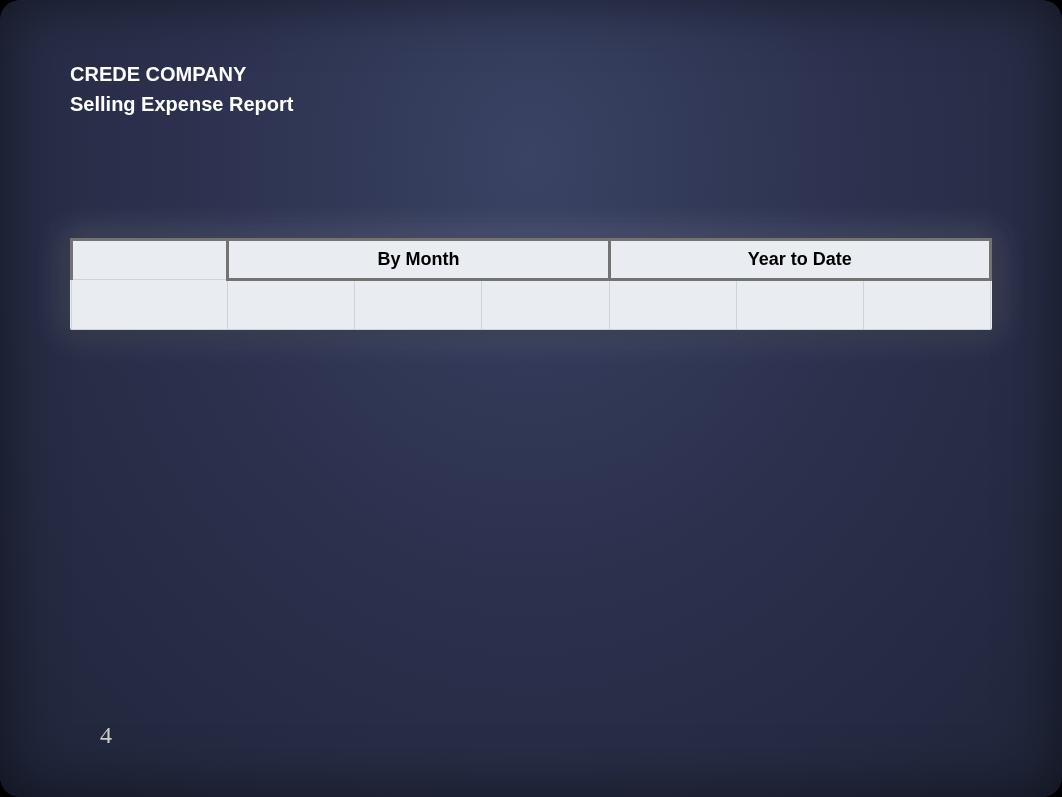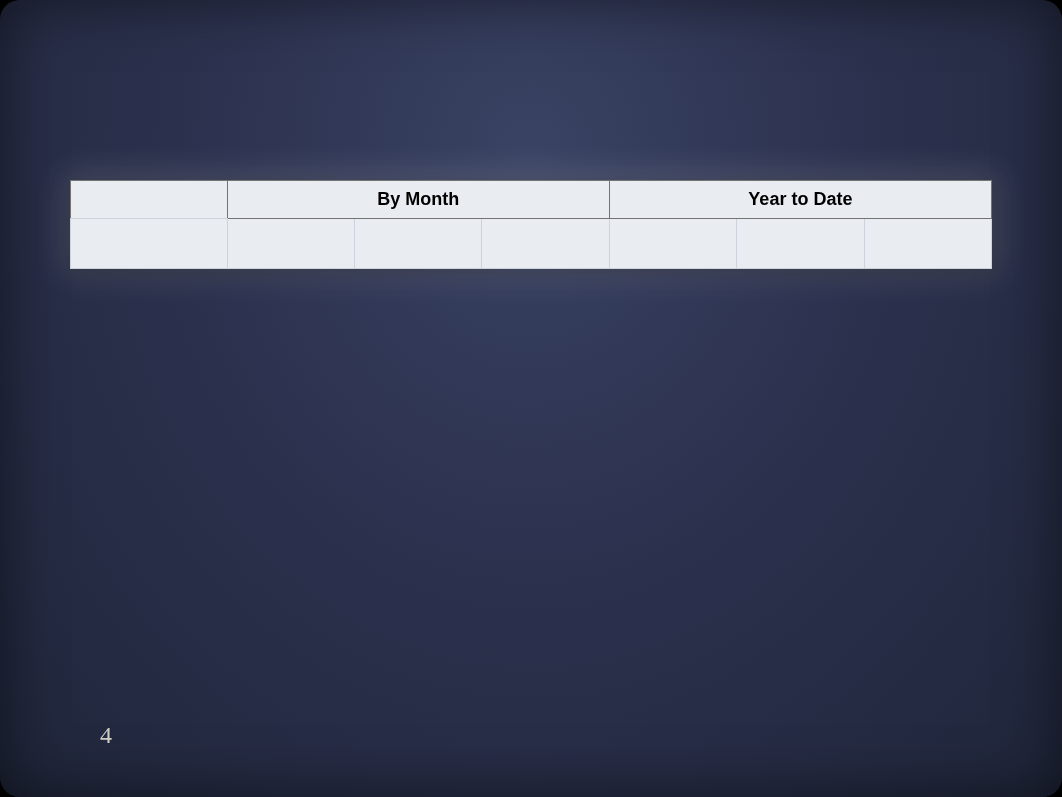--- a/index.html
+++ b/index.html
@@ -52,21 +52,21 @@
       border-collapse: collapse;
       table-layout: fixed;
     }
     th {
       font-family: Arial, Helvetica, sans-serif;
       color: #000;
       padding: 8px 12px;
       text-align: center;
       font-size: 18px;
       font-weight: bold;
-      border: 1px solid #737373;
+      border: 3px solid #737373;
     }
     th.month-col {
       text-align: left;
       font-size: 19px;
       vertical-align: bottom;
       padding-bottom: 8px;
     }
     th.group-blank {
       border-bottom: 1px solid #ccd3dc;
     }
@@ -84,20 +84,22 @@
       font-size: 24px;
       color: #cfccc4;
     }
   </style>
 </head>
 <body>
 
 <div class="slide">
 
   <div class="report-header">
+    <div>CREDE COMPANY</div>
+    <div>Selling Expense  Report</div>
   </div>
 
   <div class="table-wrap">
     <table>
       <colgroup>
         <col class="col-month">
         <col class="col-sub">
           <col class="col-sub">
           <col class="col-sub">
         <col class="col-sub">

